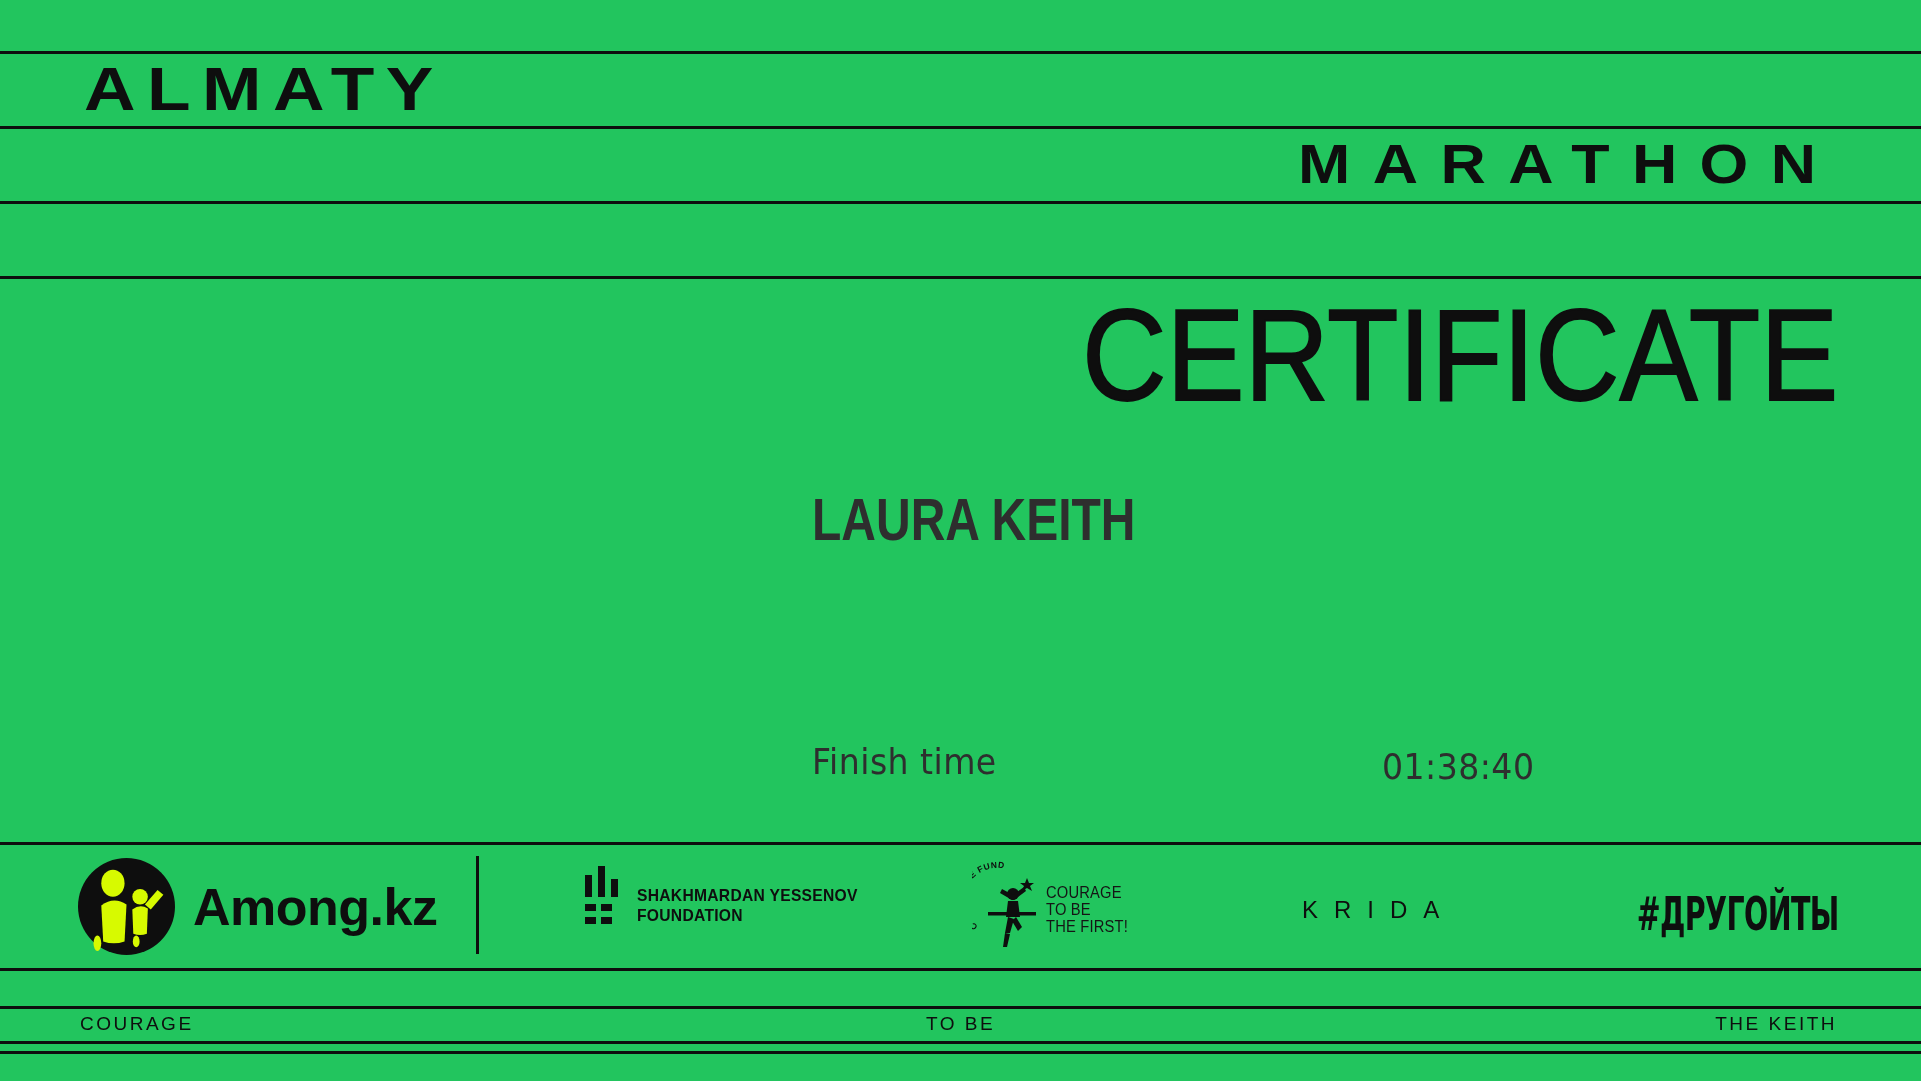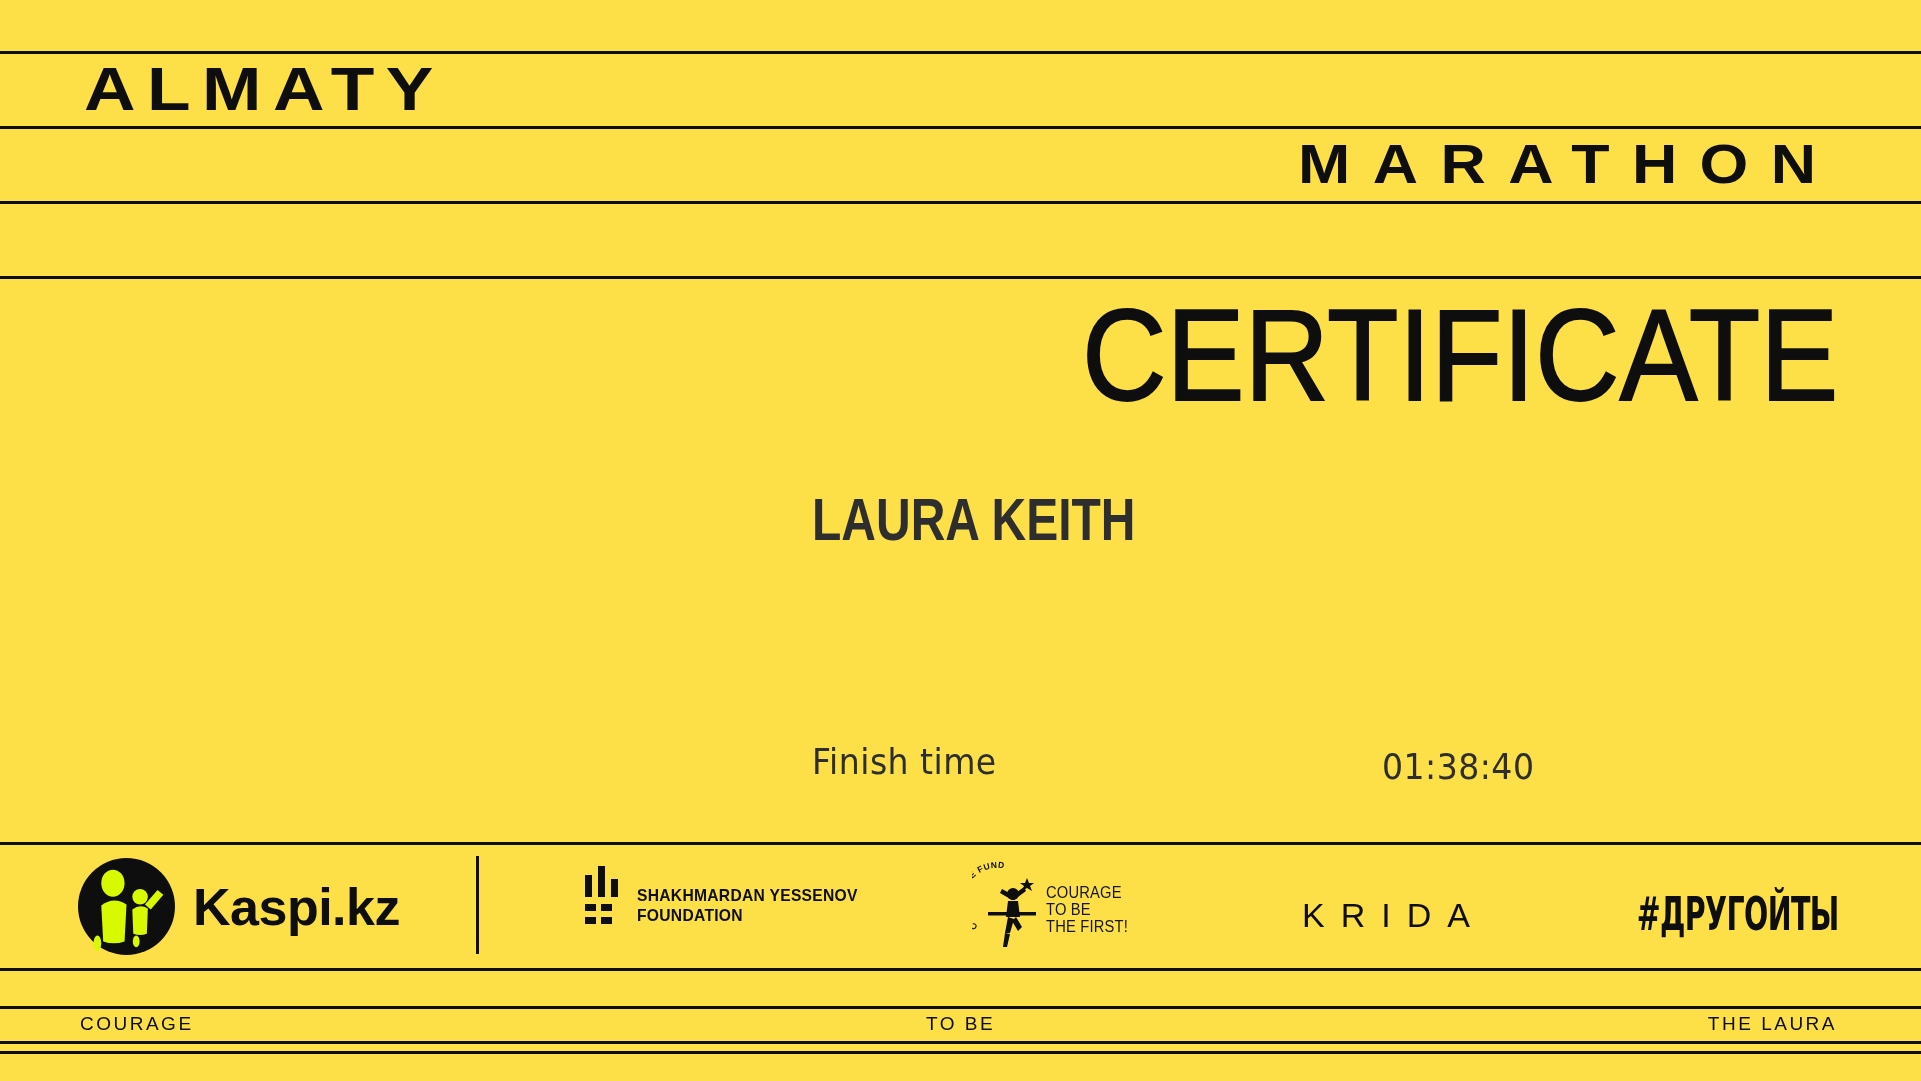--- a/index.html
+++ b/index.html
@@ -1,19 +1,19 @@
 <!DOCTYPE html>
 <html><head>
 <meta charset="utf-8">
 <style>
   html,body{margin:0;padding:0;}
   .cert{
     position:relative;
     width:1921px;height:1081px;
-    background:#fde047;
+    background:#22c55e;
     overflow:hidden;
     font-family:"Liberation Sans",sans-serif;
     color:#0e0e0e;
   }
   .hline{position:absolute;left:0;width:100%;height:3px;background:#0e0e0e;}
   .vline{position:absolute;width:3px;background:#0e0e0e;}
 
   .almaty{
     position:absolute;left:84px;top:58px;
     font-size:62px;font-weight:700;letter-spacing:10px;line-height:1;
@@ -66,21 +66,21 @@
     transform:scaleX(0.92);transform-origin:0 0;white-space:nowrap;
   }
   .fund-logo{position:absolute;left:972px;top:17px;width:72px;height:92px;}
   .fund-text{
     position:absolute;left:1046px;top:41px;
     font-size:16px;font-weight:400;line-height:17px;letter-spacing:0.2px;
     transform:scaleX(0.92);transform-origin:0 0;white-space:nowrap;color:#151515;
   }
   .krida{
     position:absolute;left:1302px;top:55px;
-    font-size:34px;font-weight:400;letter-spacing:16px;line-height:1;
+    font-size:24px;font-weight:400;letter-spacing:16px;line-height:1;
     white-space:nowrap;
   }
   .hashtag{
     position:absolute;right:82px;top:48px;
     font-family:"DejaVu Sans",sans-serif;
     font-size:46px;font-weight:700;letter-spacing:-1px;line-height:1;
     transform:scaleX(0.62);transform-origin:100% 50%;white-space:nowrap;
   }
   .slogan{
     position:absolute;top:1014px;
@@ -121,21 +121,21 @@
     <svg class="kaspi-logo" viewBox="0 0 100 100">
       <circle cx="50" cy="50" r="50" fill="#0e0e0e"></circle>
       <ellipse cx="36" cy="26" rx="12" ry="14" fill="#d7fa00"></ellipse>
       <path d="M24,49 q13,-10 26,-1 l-2,38 q-11,4 -22,0 z" fill="#d7fa00"></path>
       <ellipse cx="20" cy="88" rx="4" ry="8" fill="#d7fa00"></ellipse>
       <circle cx="64" cy="40" r="8" fill="#d7fa00"></circle>
       <path d="M56,53 q8,-6 16,-1 l-1,26 q-7,3 -14,0 z" fill="#d7fa00"></path>
       <path d="M69,48 l13,-15 l6,5 l-13,15 z" fill="#d7fa00"></path>
       <ellipse cx="60" cy="86" rx="3.5" ry="6" fill="#d7fa00"></ellipse>
     </svg>
-    <div class="kaspi-text">Kaspi.kz</div>
+    <div class="kaspi-text">Among.kz</div>
 
     <div class="vline footer-divider"></div>
 
     <svg class="yessenov-logo" viewBox="0 0 34 60">
       <rect x="0" y="9" width="7" height="22" fill="#0e0e0e"></rect>
       <rect x="13" y="0" width="7" height="31" fill="#0e0e0e"></rect>
       <rect x="26" y="13" width="7" height="18" fill="#0e0e0e"></rect>
       <rect x="0" y="38" width="11" height="7" fill="#0e0e0e"></rect>
       <rect x="16" y="38" width="11" height="7" fill="#0e0e0e"></rect>
       <rect x="0" y="51" width="11" height="7" fill="#0e0e0e"></rect>
@@ -167,15 +167,15 @@
       <div>TO BE</div>
       <div>THE FIRST!</div>
     </div>
 
     <div class="krida">KRIDA</div>
     <div class="hashtag">#ДРУГОЙТЫ</div>
   </div>
 
   <div class="slogan left">COURAGE</div>
   <div class="slogan center">TO BE</div>
-  <div class="slogan right">THE LAURA</div>
+  <div class="slogan right">THE KEITH</div>
 
 </div>
 
 </body></html>

